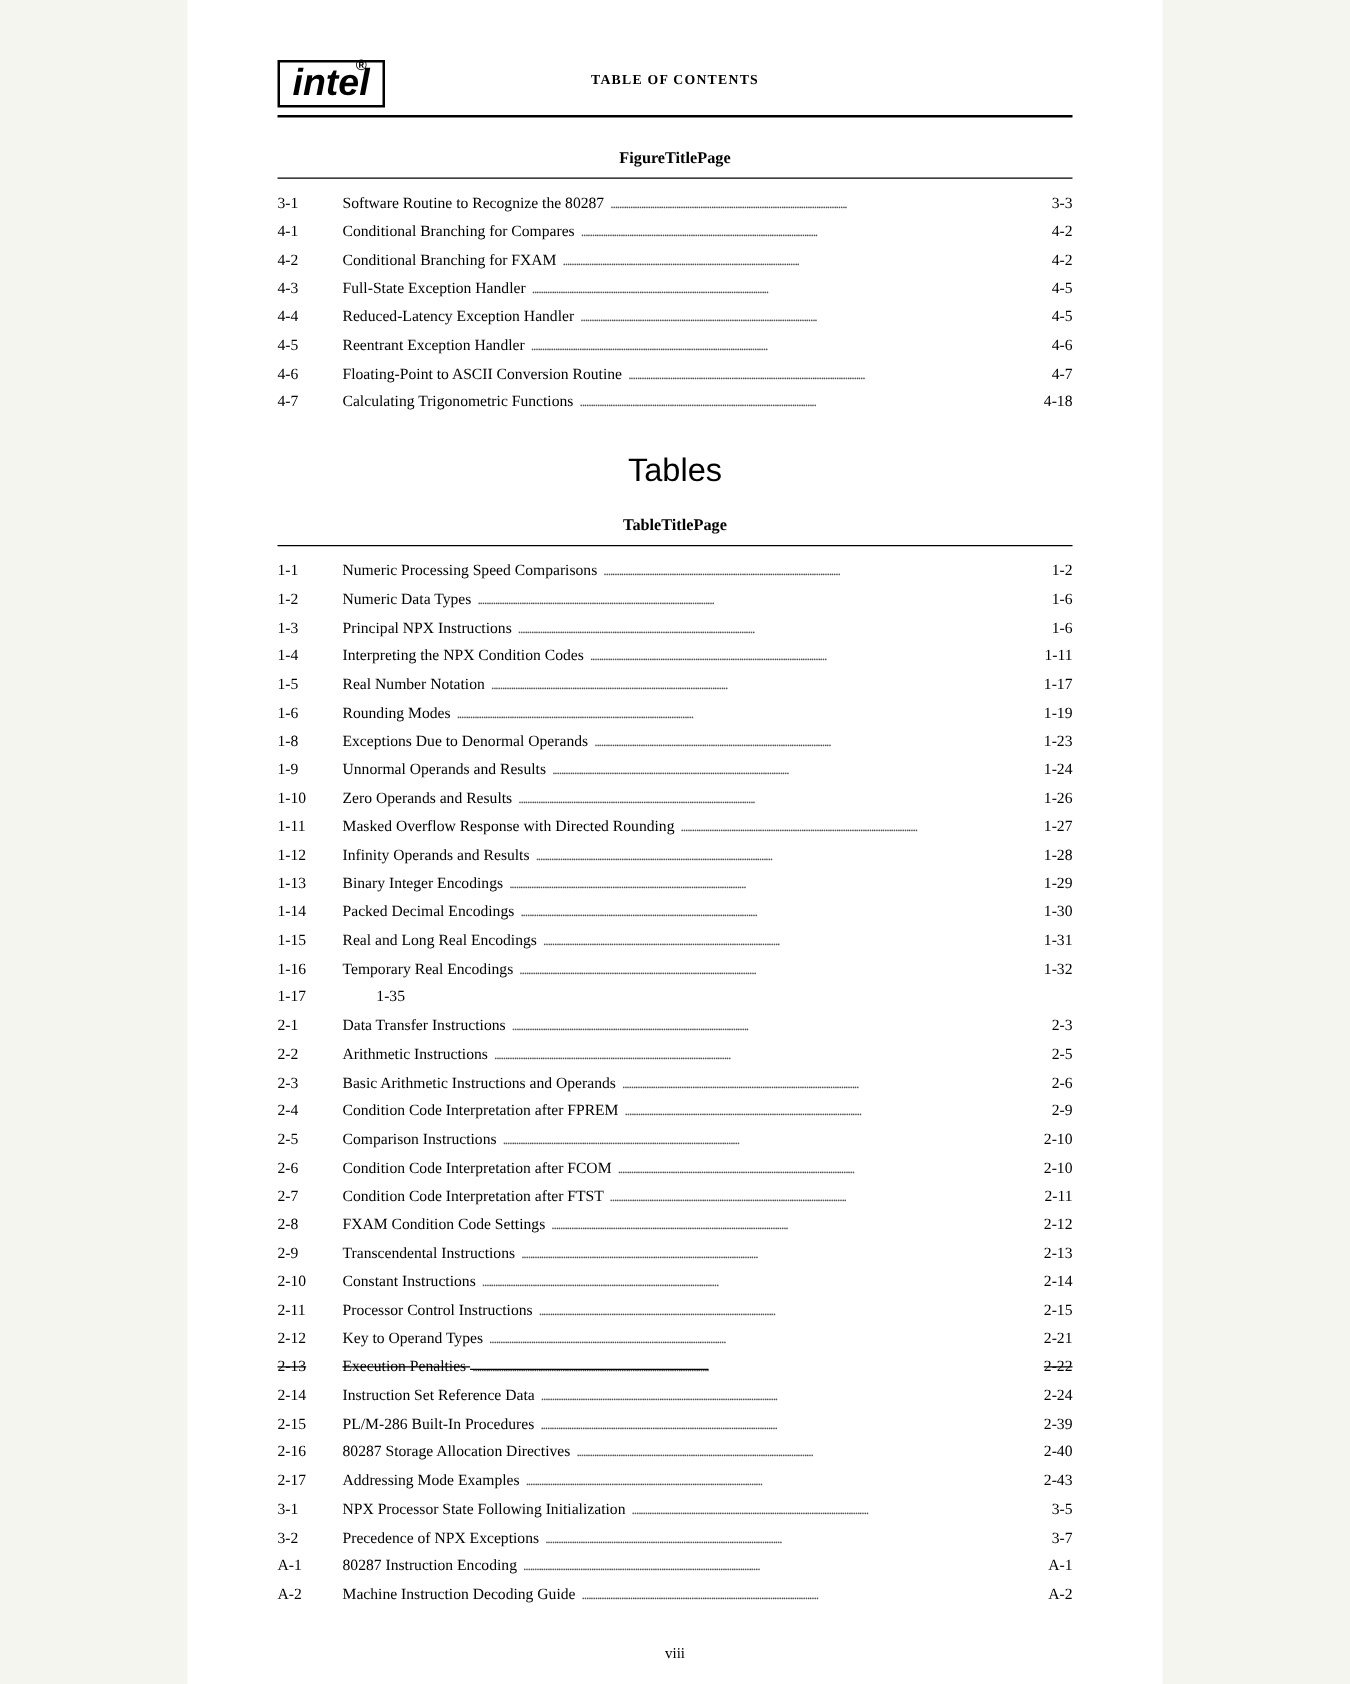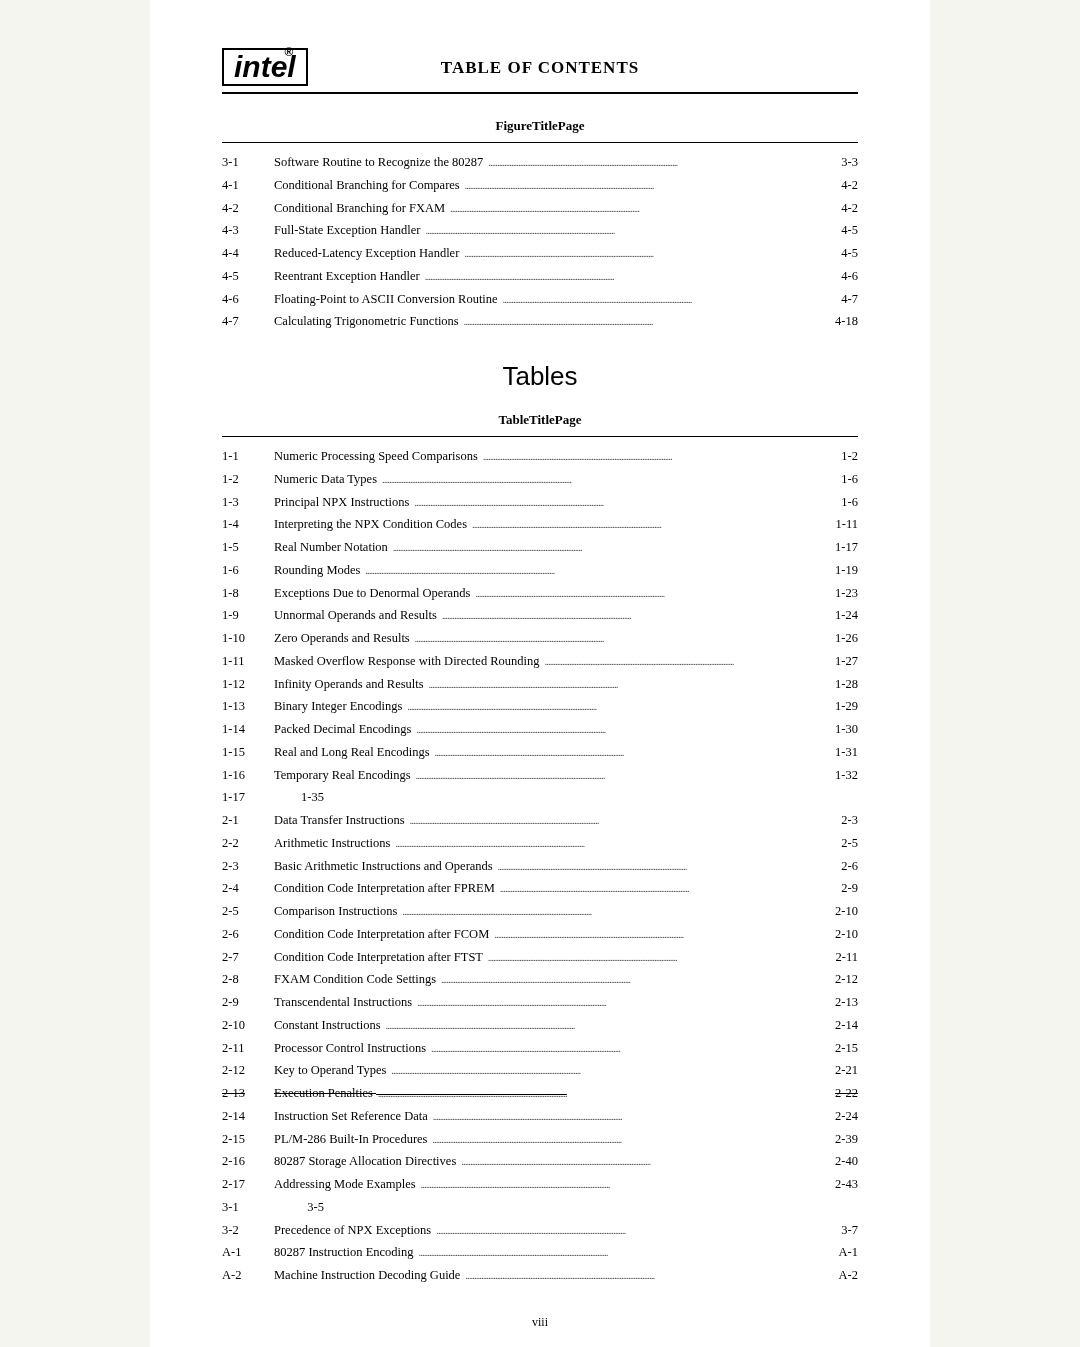--- a/index.html
+++ b/index.html
@@ -18,21 +18,21 @@
       padding: 48px 72px 60px 72px;
       position: relative;
     }
     .header {
       display: flex;
       align-items: flex-start;
       justify-content: space-between;
       margin-bottom: 4px;
     }
     .header-title {
-      font-size: 17px;
+      font-size: 11px;
       font-weight: bold;
       text-align: center;
       letter-spacing: 1px;
       padding-top: 10px;
       flex: 1;
     }
     .header-spacer {
       width: 80px;
     }
     .header-rule {
@@ -421,20 +421,23 @@
     </div>
       <div class="toc-row">
       <span class="toc-num">2-17</span>
       <span class="toc-title">Addressing Mode Examples
         <span style="letter-spacing:-1px;color:#555;font-size:11px;">&nbsp;............................................................................................................</span>
       </span>
       <span class="toc-page">2-43</span>
     </div>
       <div class="toc-row">
       <span class="toc-num">3-1</span>
+      <span class="toc-title">NPX Processor State Following Initialization
+        <span style="letter-spacing:-1px;color:#555;font-size:11px;">&nbsp;............................................................................................................</span>
+      </span>
       <span class="toc-page">3-5</span>
     </div>
       <div class="toc-row">
       <span class="toc-num">3-2</span>
       <span class="toc-title">Precedence of NPX Exceptions
         <span style="letter-spacing:-1px;color:#555;font-size:11px;">&nbsp;............................................................................................................</span>
       </span>
       <span class="toc-page">3-7</span>
     </div>
       <div class="toc-row">

